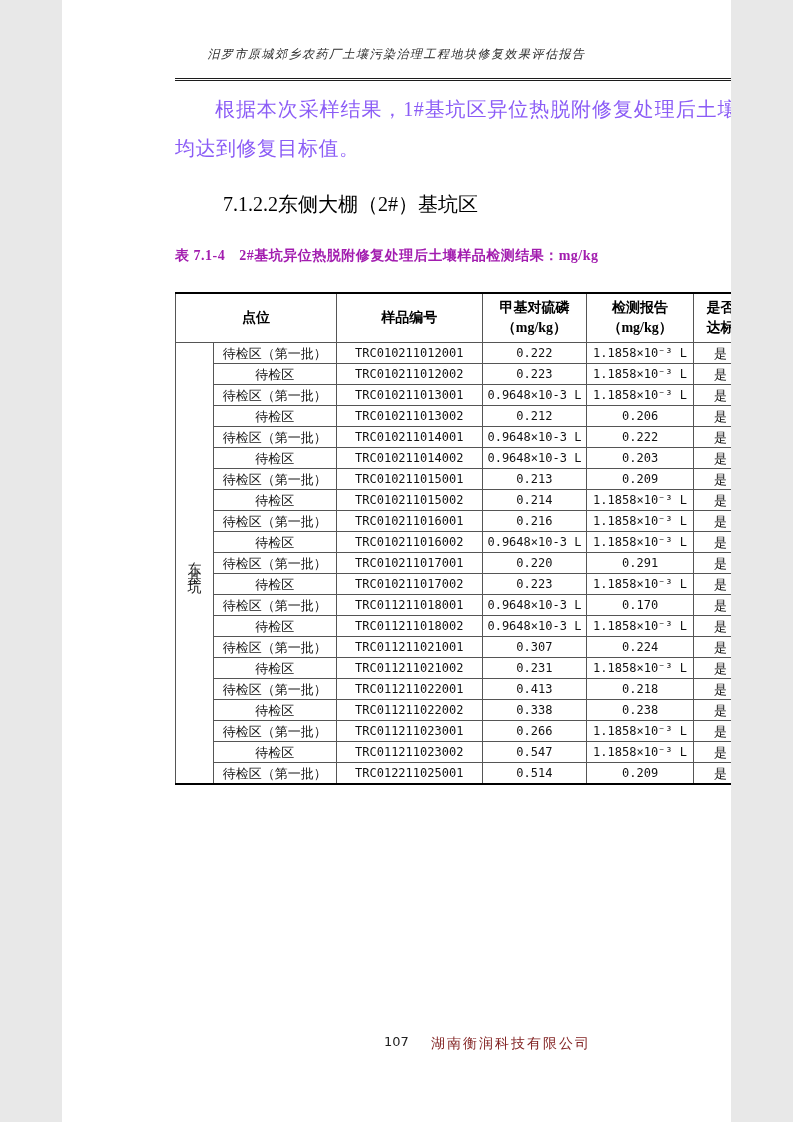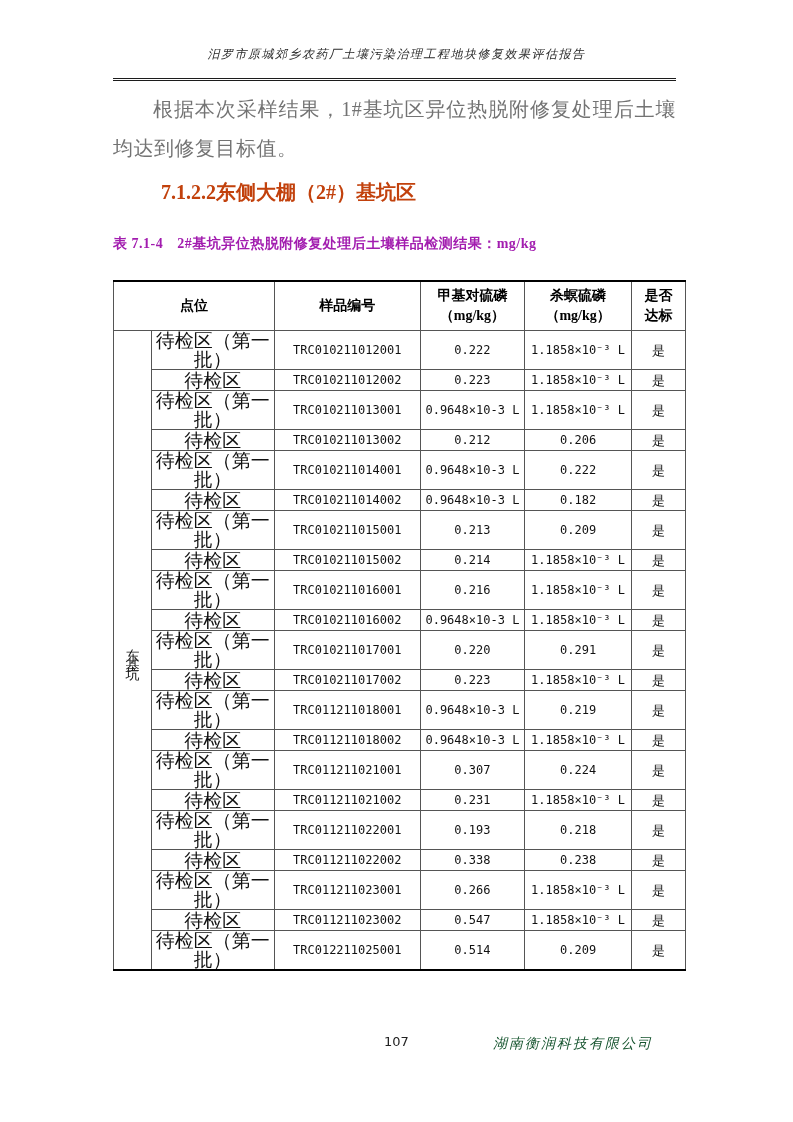--- a/index.html
+++ b/index.html
@@ -1,42 +1,42 @@
 <!DOCTYPE html>
 <html><head>
 <meta charset="utf-8">
 <style>
   html,body{margin:0;padding:0;background:#e8e8e8;}
   .page{
-    position:relative;width:793px;height:1122px;margin:0 auto;
+    position:relative;width:669px;height:1122px;margin:0 auto;
     background:#ffffff;overflow:hidden;
     font-family:"Liberation Serif","DejaVu Serif",serif;color:#1a1a1a;
   }
   
   .running-head{
     position:absolute;top:46px;left:0;width:100%;
     text-align:center;font-size:12px;letter-spacing:1.5px;
     font-style:italic;color:#2a2a2a;
   }
   .header-rule{
     position:absolute;top:78px;left:113px;width:563px;height:0;
     border-top:3px double #1c1c1c;
   }
   
   .content{
     position:absolute;top:90px;left:113px;width:563px;
     font-size:20px;line-height:39px;
   }
   .para{
     margin:0;text-align:justify;text-indent:2em;
-    letter-spacing:0.5px;color:#737373;
+    letter-spacing:0.5px;color:#8b5cf6;
   }
   .section-heading{
-    margin:5px 0 0 0;font-weight:bold;font-size:20px;line-height:39px;
-    padding-left:48px;color:#c2410c;
+    margin:17px 0 0 0;font-weight:normal;font-size:20px;line-height:39px;
+    padding-left:48px;color:#000000;
   }
   
   .table-caption{
     margin-top:12px;text-align:left;font-size:14px;font-weight:bold;
     color:#a21caf;letter-spacing:0.5px;
   }
   .table-caption .cap-prefix{margin-right:14px;}
   table.data-table{
     margin-top:17px;border-collapse:collapse;width:573px;
     font-size:13px;color:#111;table-layout:fixed;
@@ -48,36 +48,36 @@
     padding:0 2px;overflow:hidden;
   }
   table.data-table thead th{
     font-weight:bold;font-size:14px;height:48px;line-height:20px;color:#000;
   }
   table.data-table tbody td{height:20px;line-height:19px;}
   .cell-sample,.cell-mp,.cell-fen{
     font-family:"DejaVu Sans Mono","Liberation Mono",monospace;
     font-size:12px;letter-spacing:0;
   }
-  .cell-point{font-size:19px;}
+  .cell-point{font-size:13px;}
   .region-cell{
     writing-mode:vertical-lr;text-orientation:upright;
     letter-spacing:9px;font-size:14px;
     text-align:center;vertical-align:middle;padding:0;
   }
   
   .footer{position:absolute;top:1034px;left:0;width:100%;height:20px;}
   .page-number{
     position:absolute;left:0;width:100%;text-align:center;
     font-family:"DejaVu Sans","Liberation Sans",sans-serif;
     font-size:13px;color:#222;
   }
   .footer-company{
     position:absolute;right:140px;top:1px;
-    font-style:italic;font-size:14px;letter-spacing:2px;color:#14532d;
+    font-size:14px;letter-spacing:2px;color:#7f1d1d;
   }
 </style>
 </head>
 <body>
 
 <div class="page">
 
   <div class="running-head">汨罗市原城郊乡农药厂土壤污染治理工程地块修复效果评估报告</div>
   <div class="header-rule"></div>
 
@@ -102,21 +102,21 @@
       </colgroup>
       <thead>
         <tr>
           <th colspan="2">点位</th>
           <th>样品编号</th>
           <th>
             <div>甲基对硫磷</div>
             <div>（mg/kg）</div>
           </th>
           <th>
-            <div>杀螟硫磷</div>
+            <div>检测报告</div>
             <div>（mg/kg）</div>
           </th>
           <th>
             <div>是否</div>
             <div>达标</div>
           </th>
         </tr>
       </thead>
       <tbody>
           <tr>
@@ -152,21 +152,21 @@
             <td class="cell-point">待检区（第一批）</td>
             <td class="cell-sample">TRC010211014001</td>
             <td class="cell-mp">0.9648×10-3 L</td>
             <td class="cell-fen">0.222</td>
             <td class="cell-pass">是</td>
           </tr>
           <tr>
             <td class="cell-point">待检区</td>
             <td class="cell-sample">TRC010211014002</td>
             <td class="cell-mp">0.9648×10-3 L</td>
-            <td class="cell-fen">0.182</td>
+            <td class="cell-fen">0.203</td>
             <td class="cell-pass">是</td>
           </tr>
           <tr>
             <td class="cell-point">待检区（第一批）</td>
             <td class="cell-sample">TRC010211015001</td>
             <td class="cell-mp">0.213</td>
             <td class="cell-fen">0.209</td>
             <td class="cell-pass">是</td>
           </tr>
           <tr>
@@ -201,21 +201,21 @@
             <td class="cell-point">待检区</td>
             <td class="cell-sample">TRC010211017002</td>
             <td class="cell-mp">0.223</td>
             <td class="cell-fen">1.1858×10⁻³ L</td>
             <td class="cell-pass">是</td>
           </tr>
           <tr>
             <td class="cell-point">待检区（第一批）</td>
             <td class="cell-sample">TRC011211018001</td>
             <td class="cell-mp">0.9648×10-3 L</td>
-            <td class="cell-fen">0.219</td>
+            <td class="cell-fen">0.170</td>
             <td class="cell-pass">是</td>
           </tr>
           <tr>
             <td class="cell-point">待检区</td>
             <td class="cell-sample">TRC011211018002</td>
             <td class="cell-mp">0.9648×10-3 L</td>
             <td class="cell-fen">1.1858×10⁻³ L</td>
             <td class="cell-pass">是</td>
           </tr>
           <tr>
@@ -228,21 +228,21 @@
           <tr>
             <td class="cell-point">待检区</td>
             <td class="cell-sample">TRC011211021002</td>
             <td class="cell-mp">0.231</td>
             <td class="cell-fen">1.1858×10⁻³ L</td>
             <td class="cell-pass">是</td>
           </tr>
           <tr>
             <td class="cell-point">待检区（第一批）</td>
             <td class="cell-sample">TRC011211022001</td>
-            <td class="cell-mp">0.193</td>
+            <td class="cell-mp">0.413</td>
             <td class="cell-fen">0.218</td>
             <td class="cell-pass">是</td>
           </tr>
           <tr>
             <td class="cell-point">待检区</td>
             <td class="cell-sample">TRC011211022002</td>
             <td class="cell-mp">0.338</td>
             <td class="cell-fen">0.238</td>
             <td class="cell-pass">是</td>
           </tr>

